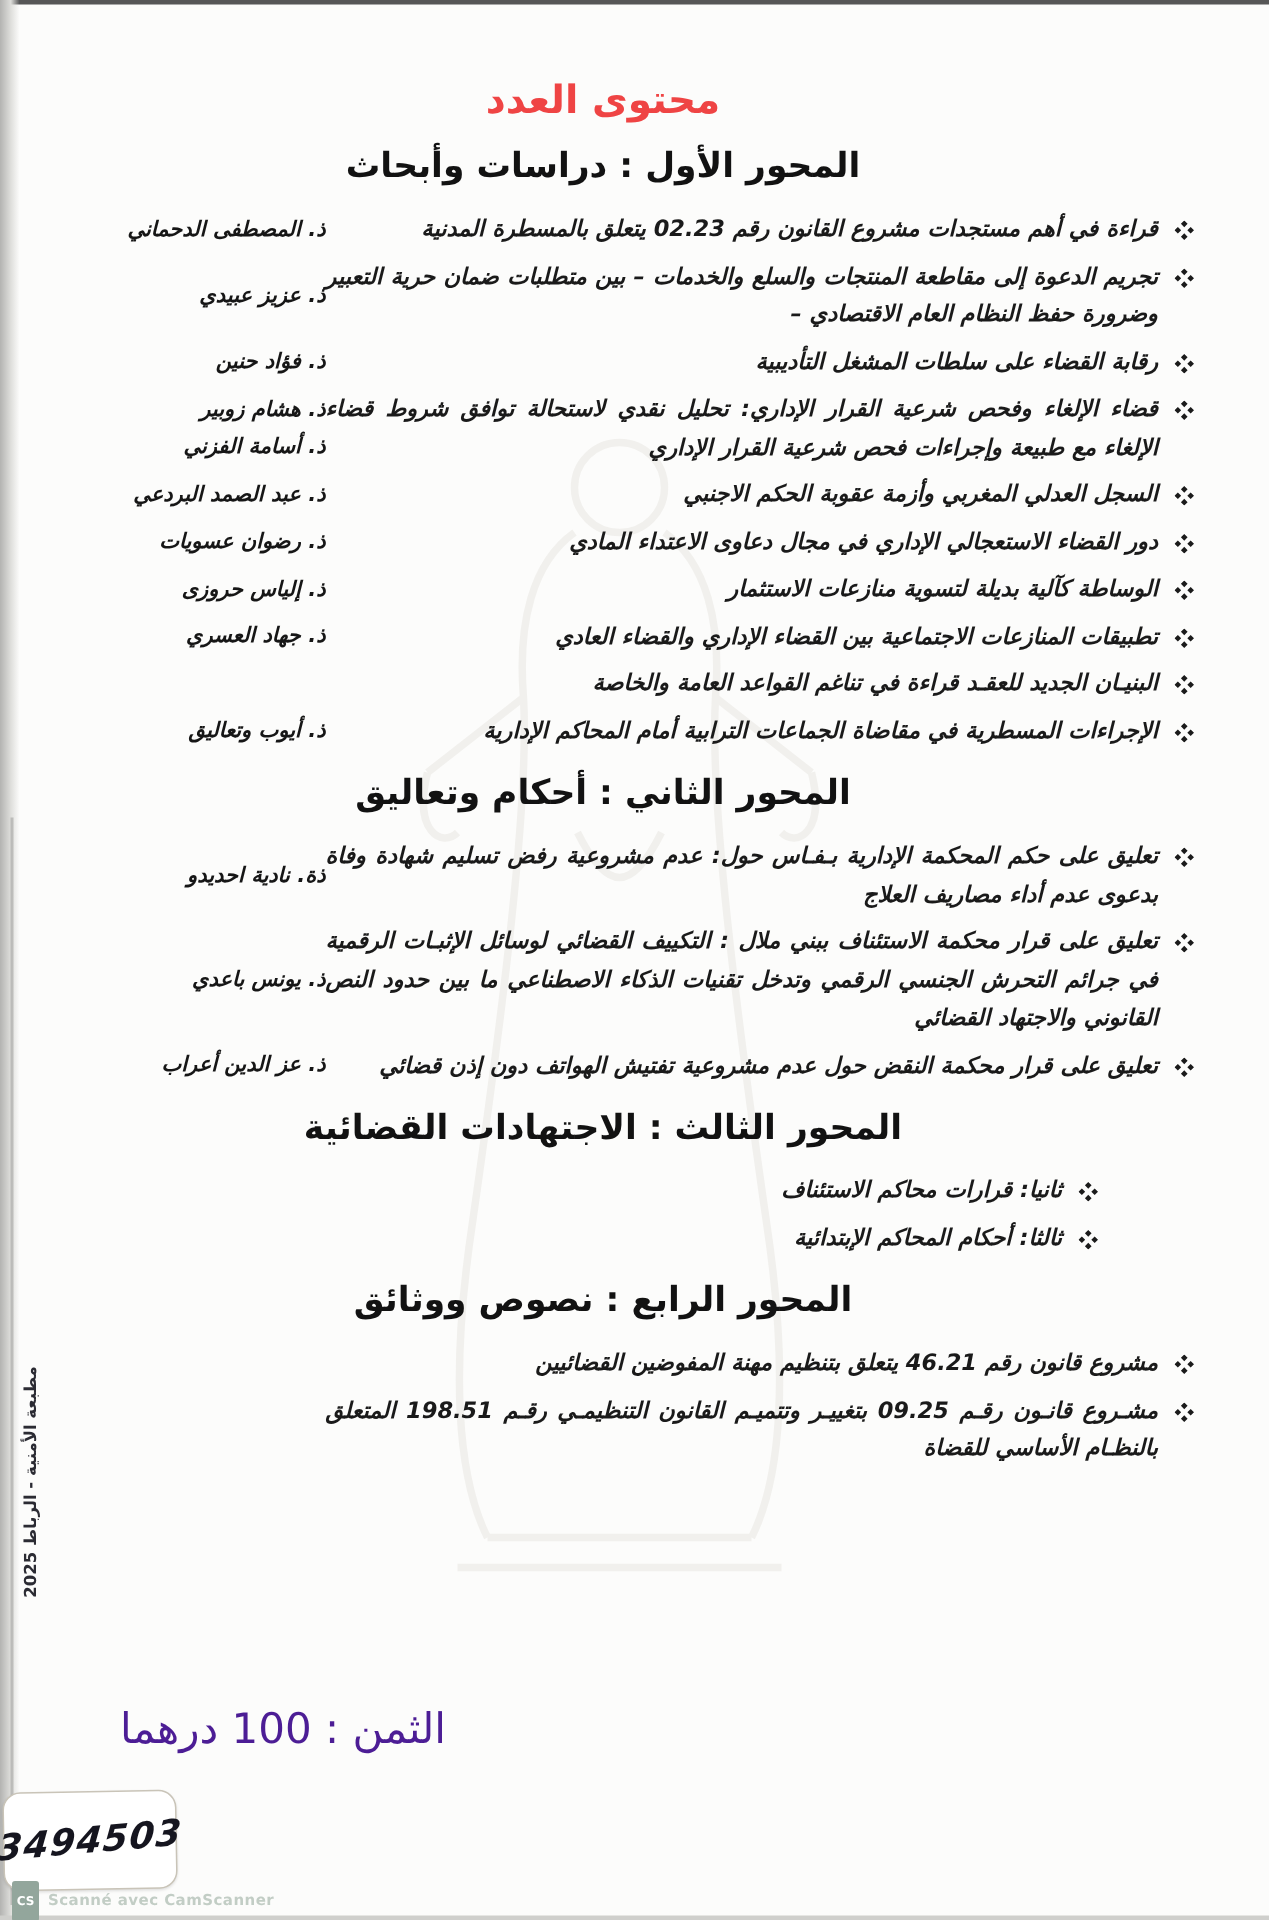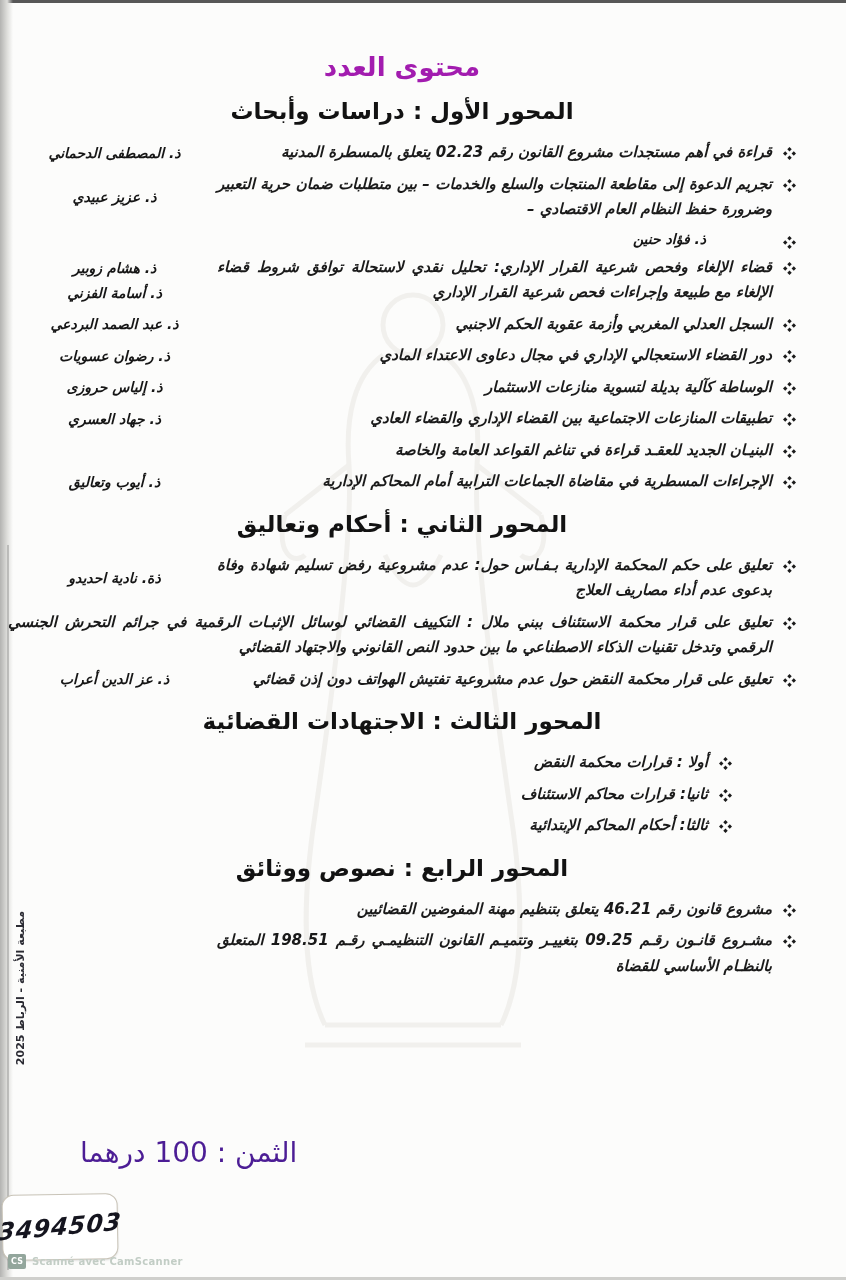--- a/index.html
+++ b/index.html
@@ -11,34 +11,34 @@
   
   .scan-top-edge{position:absolute;top:0;left:0;width:100%;height:3px;background:#3a3a3a;opacity:.85;}
   .scan-left-edge{position:absolute;top:0;left:0;bottom:0;width:13px;
     background:linear-gradient(to right,#b3b3b1,#dededb 55%,rgba(252,252,251,0));}
   .scan-left-line{position:absolute;left:7px;top:545px;bottom:10px;width:2px;background:#9c9c9a;opacity:.55;}
   .scan-bottom-edge{position:absolute;bottom:0;left:0;width:100%;height:3px;background:#cfcfcc;}
   
   .watermark{position:absolute;left:245px;top:255px;z-index:0;opacity:.5;}
   
   .content{position:relative;z-index:1;direction:rtl;padding:52px 50px 0 8px;}
-  .page-title{margin:0;text-align:center;font-size:26px;font-weight:bold;color:#a21caf;}
+  .page-title{margin:0;text-align:center;font-size:26px;font-weight:bold;color:#ef4444;}
   .section-heading{margin:16px 0 16px;text-align:center;font-size:23px;font-weight:bold;color:#121212;}
   .section.indent .entries{margin-right:64px;}
   .entries{margin-top:2px;font-style:italic;}
   .entry{display:flex;direction:rtl;align-items:flex-start;margin-bottom:6px;}
   .bullet{flex:0 0 auto;width:13px;margin-left:11px;margin-top:7px;}
   .bullet svg{display:block;}
   .entry-text{
     flex:1 1 auto;font-size:15px;font-weight:bold;line-height:1.7;
     text-align:justify;color:#1a1a1a;
   }
   .entry-authors{
     flex:0 0 205px;display:flex;flex-direction:column;justify-content:center;
-    align-self:stretch;text-align:right;padding-left:4px;gap:9px;align-items:center;
+    align-self:stretch;text-align:right;padding-left:4px;gap:9px;
   }
   .author{font-size:14px;font-weight:bold;color:#161616;white-space:nowrap;}
   
   .price{position:absolute;left:80px;top:1136px;z-index:1;direction:rtl;font-size:28px;color:#4c1d95;}
   .sticker{
     position:absolute;left:2px;top:1194px;width:114px;height:64px;z-index:1;
     background:#fff;border:1.5px solid #c9c4b8;border-radius:12px;
     box-shadow:0 1px 2px rgba(0,0,0,.12);transform:rotate(-1deg);
     display:flex;align-items:center;justify-content:center;
   }
@@ -46,21 +46,21 @@
     font-family:"DejaVu Sans",sans-serif;font-style:italic;font-weight:bold;
     font-size:24px;color:#15151f;letter-spacing:1px;transform:rotate(-4deg) skewX(-10deg);
   }
   .side-note{
     position:absolute;left:-68px;top:980px;width:180px;height:16px;z-index:1;
     transform:rotate(-90deg);direction:rtl;text-align:center;
     font-size:11px;font-weight:bold;color:#2b2b33;white-space:nowrap;
   }
   .scanner-mark{position:absolute;left:8px;top:1254px;z-index:1;display:flex;align-items:center;gap:6px;}
   .scanner-logo{
-    width:18px;height:15px;background:#93a69c;border-radius:2px;color:#fff;
+    width:18px;height:27px;background:#93a69c;border-radius:2px;color:#fff;
     font-size:8px;font-weight:bold;display:flex;align-items:center;justify-content:center;
   }
   .scanner-label{font-size:10px;color:#c2cdc5;letter-spacing:.3px;font-weight:bold;}
 </style>
 </head>
 <body>
 
 <div class="page">
 
   <div class="scan-top-edge"></div>
@@ -110,20 +110,21 @@
               <div class="entry-authors">
                 <div class="author">ذ. عزيز عبيدي</div>
               </div>
             </div>
             <div class="entry">
               <span class="bullet">
                 <svg viewBox="0 0 14 14" width="13" height="13">
                   <path fill="#1b1b1b" d="M7 0l2.4 2.4L7 4.8 4.6 2.4zM0 7l2.4-2.4L4.8 7 2.4 9.4zM9.2 7l2.4-2.4L14 7l-2.4 2.4zM7 9.2l2.4 2.4L7 14l-2.4-2.4z"></path>
                 </svg>
               </span>
+              <div class="entry-text">رقابة القضاء على سلطات المشغل التأديبية</div>
               <div class="entry-authors">
                 <div class="author">ذ. فؤاد حنين</div>
               </div>
             </div>
             <div class="entry">
               <span class="bullet">
                 <svg viewBox="0 0 14 14" width="13" height="13">
                   <path fill="#1b1b1b" d="M7 0l2.4 2.4L7 4.8 4.6 2.4zM0 7l2.4-2.4L4.8 7 2.4 9.4zM9.2 7l2.4-2.4L14 7l-2.4 2.4zM7 9.2l2.4 2.4L7 14l-2.4-2.4z"></path>
                 </svg>
               </span>
@@ -212,20 +213,23 @@
                 <div class="author">ذة. نادية احديدو</div>
               </div>
             </div>
             <div class="entry">
               <span class="bullet">
                 <svg viewBox="0 0 14 14" width="13" height="13">
                   <path fill="#1b1b1b" d="M7 0l2.4 2.4L7 4.8 4.6 2.4zM0 7l2.4-2.4L4.8 7 2.4 9.4zM9.2 7l2.4-2.4L14 7l-2.4 2.4zM7 9.2l2.4 2.4L7 14l-2.4-2.4z"></path>
                 </svg>
               </span>
               <div class="entry-text">تعليق على قرار محكمة الاستئناف ببني ملال : التكييف القضائي لوسائل الإثبـات الرقمية في جرائم التحرش الجنسي الرقمي وتدخل تقنيات الذكاء الاصطناعي ما بين حدود النص القانوني والاجتهاد القضائي</div>
+              <div class="entry-authors">
+                <div class="author">ذ. يونس باعدي</div>
+              </div>
             </div>
             <div class="entry">
               <span class="bullet">
                 <svg viewBox="0 0 14 14" width="13" height="13">
                   <path fill="#1b1b1b" d="M7 0l2.4 2.4L7 4.8 4.6 2.4zM0 7l2.4-2.4L4.8 7 2.4 9.4zM9.2 7l2.4-2.4L14 7l-2.4 2.4zM7 9.2l2.4 2.4L7 14l-2.4-2.4z"></path>
                 </svg>
               </span>
               <div class="entry-text">تعليق على قرار محكمة النقض حول عدم مشروعية تفتيش الهواتف دون إذن قضائي</div>
               <div class="entry-authors">
                 <div class="author">ذ. عز الدين أعراب</div>
@@ -235,29 +239,20 @@
         </section>
         <section class="section indent">
           <h2 class="section-heading">المحور الثالث : الاجتهادات القضائية</h2>
           <div class="entries">
             <div class="entry">
               <span class="bullet">
                 <svg viewBox="0 0 14 14" width="13" height="13">
                   <path fill="#1b1b1b" d="M7 0l2.4 2.4L7 4.8 4.6 2.4zM0 7l2.4-2.4L4.8 7 2.4 9.4zM9.2 7l2.4-2.4L14 7l-2.4 2.4zM7 9.2l2.4 2.4L7 14l-2.4-2.4z"></path>
                 </svg>
               </span>
-              <div class="entry-text">أولا : قرارات محكمة النقض</div>
-              <div class="entry-authors"></div>
-            </div>
-            <div class="entry">
-              <span class="bullet">
-                <svg viewBox="0 0 14 14" width="13" height="13">
-                  <path fill="#1b1b1b" d="M7 0l2.4 2.4L7 4.8 4.6 2.4zM0 7l2.4-2.4L4.8 7 2.4 9.4zM9.2 7l2.4-2.4L14 7l-2.4 2.4zM7 9.2l2.4 2.4L7 14l-2.4-2.4z"></path>
-                </svg>
-              </span>
               <div class="entry-text">ثانيا: قرارات محاكم الاستئناف</div>
               <div class="entry-authors"></div>
             </div>
             <div class="entry">
               <span class="bullet">
                 <svg viewBox="0 0 14 14" width="13" height="13">
                   <path fill="#1b1b1b" d="M7 0l2.4 2.4L7 4.8 4.6 2.4zM0 7l2.4-2.4L4.8 7 2.4 9.4zM9.2 7l2.4-2.4L14 7l-2.4 2.4zM7 9.2l2.4 2.4L7 14l-2.4-2.4z"></path>
                 </svg>
               </span>
               <div class="entry-text">ثالثا: أحكام المحاكم الإبتدائية</div>

